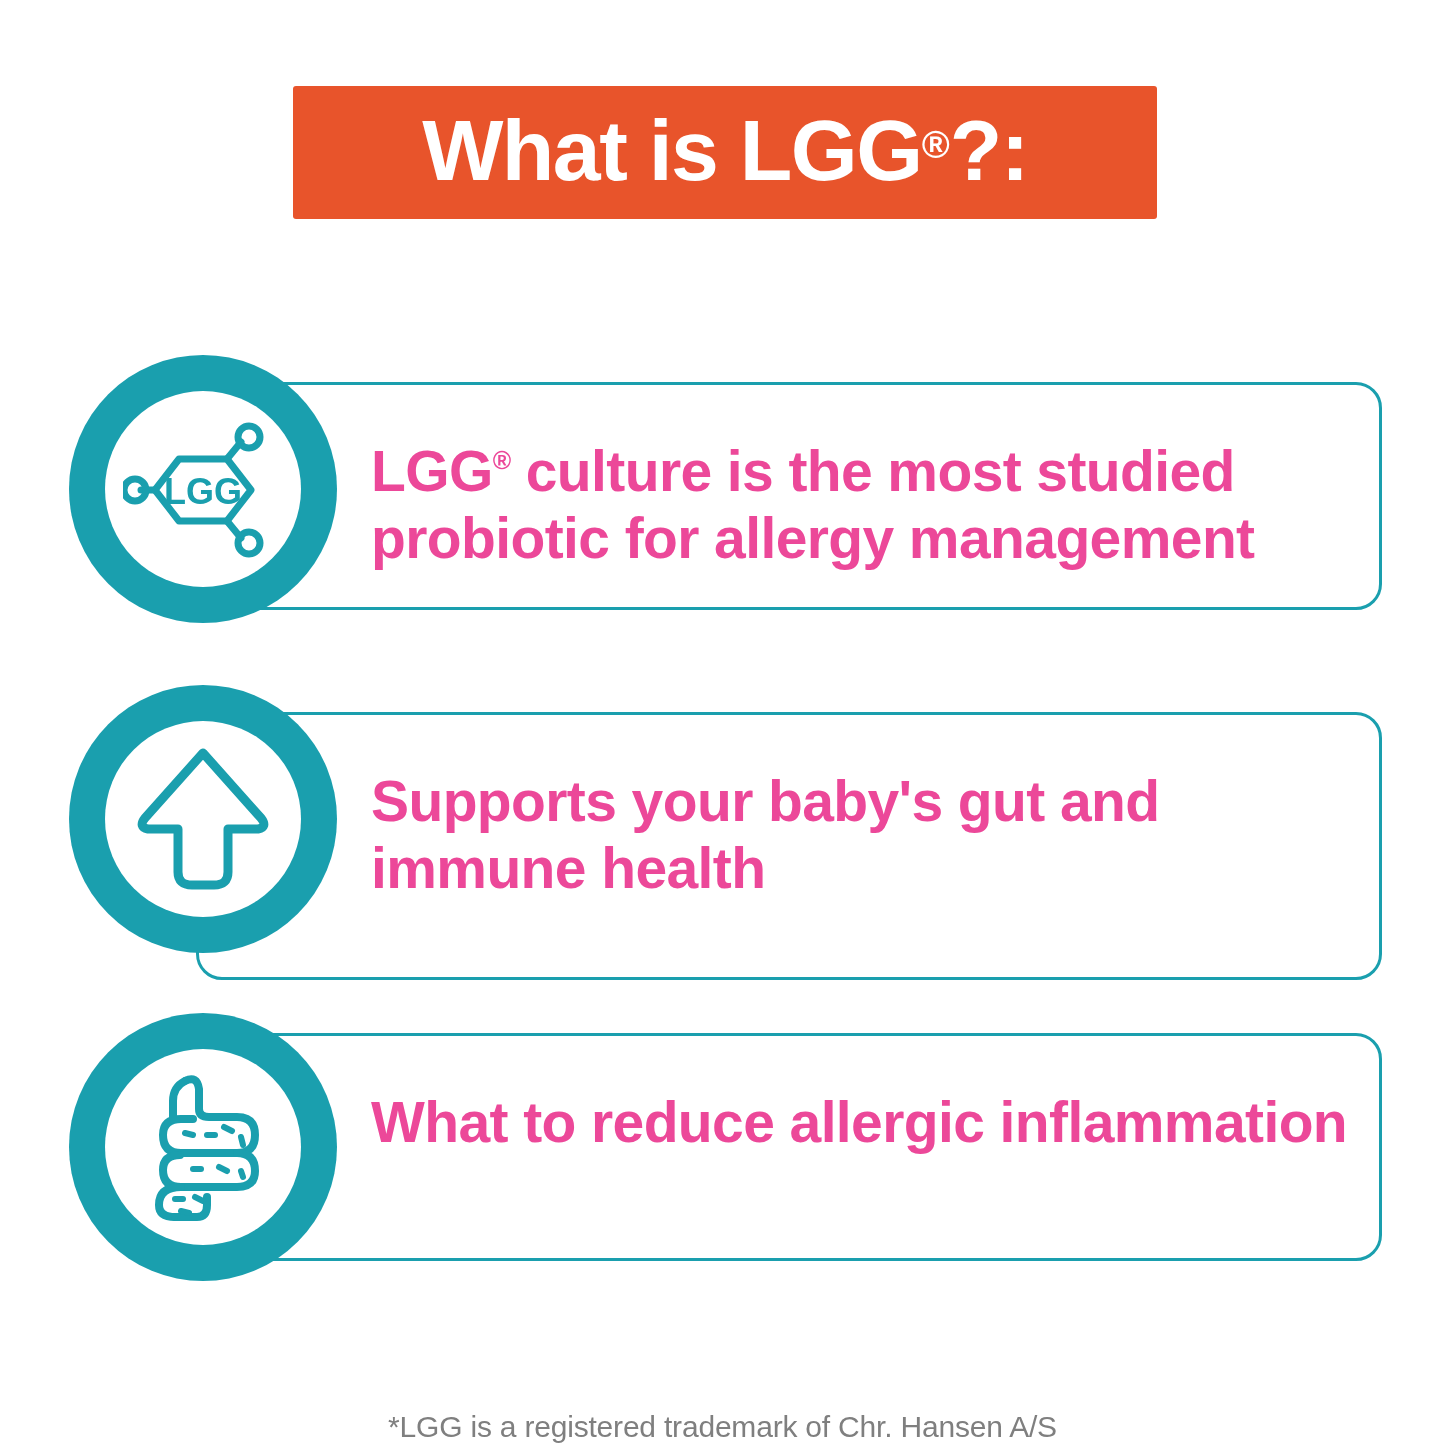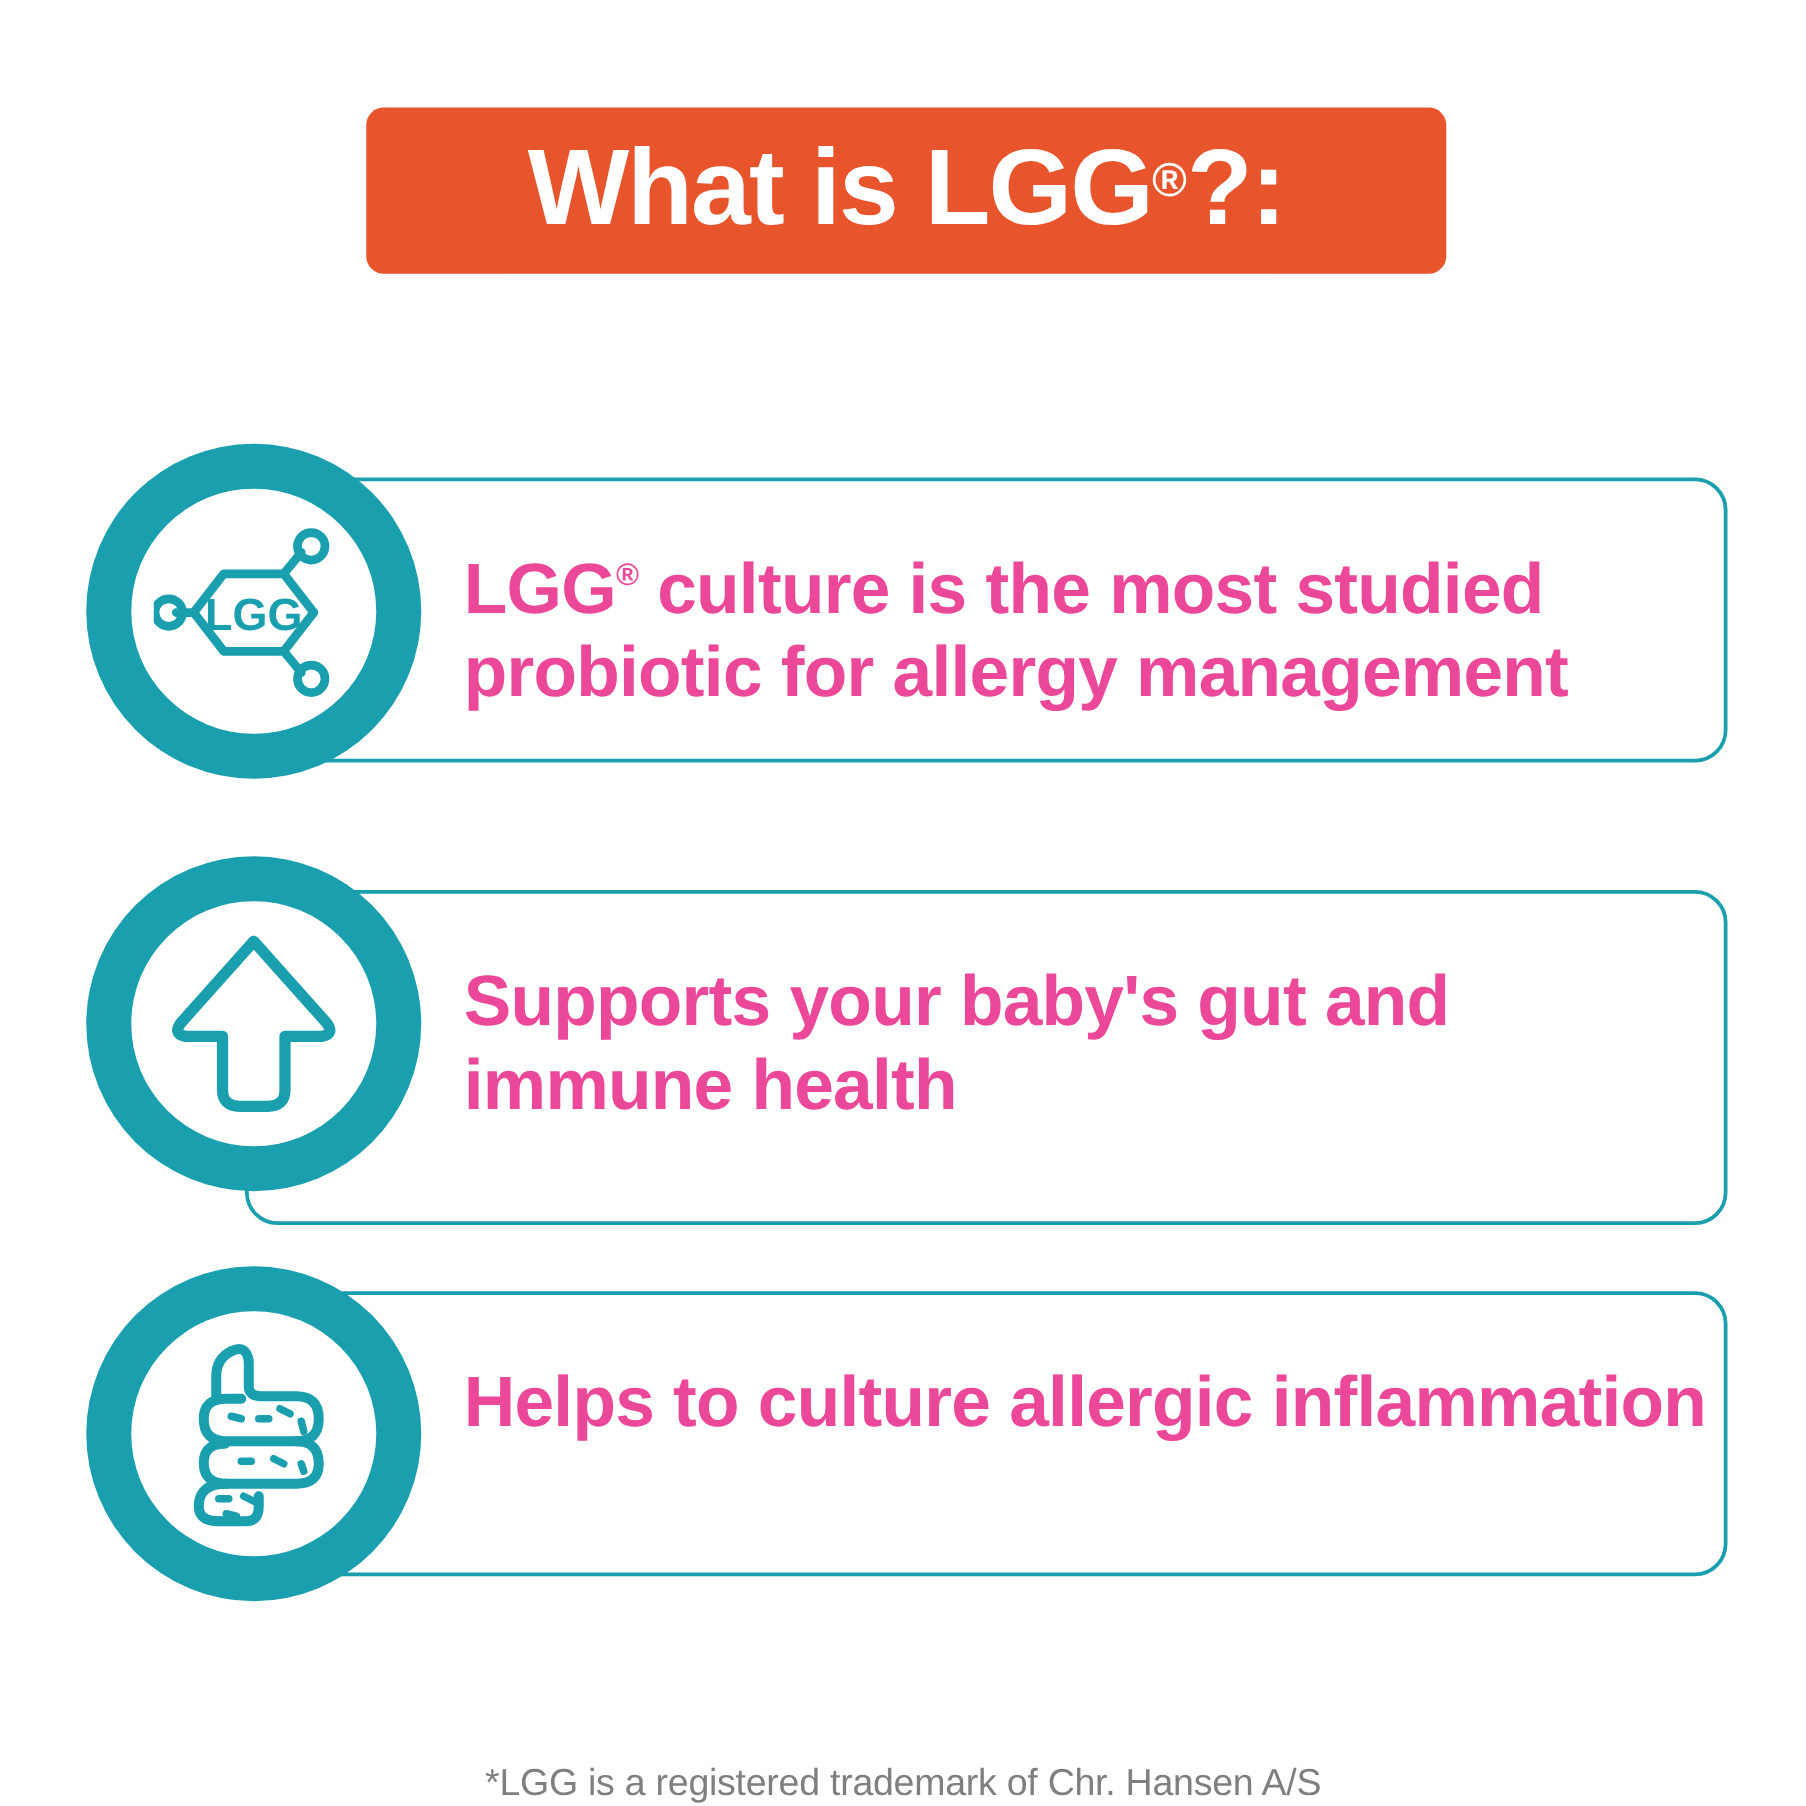--- a/index.html
+++ b/index.html
@@ -16,21 +16,21 @@
   }
 
   
   .header-banner {
     position: absolute;
     left: 293px;
     top: 86px;
     width: 864px;
     height: 133px;
     background: #E8542B;
-    border-radius: 14px;
+    border-radius: 3px;
     display: flex;
     align-items: center;
     justify-content: center;
   }
   .header-title {
     color: #ffffff;
     font-family: "Liberation Sans", sans-serif;
     font-weight: bold;
     font-size: 86px;
     letter-spacing: -1.5px;
@@ -191,21 +191,21 @@
                  Z" fill="none" stroke="#1A9FAE" stroke-width="9" stroke-linejoin="round" stroke-linecap="round"></path>
       </svg>
     </div>
   </div>
 
 </div>
 
 <div class="row row-3">
 
   <div class="card card-3">
-    <div class="card-text"><span>Helps to culture allergic inflammation</span></div>
+    <div class="card-text"><span>What to reduce allergic inflammation</span></div>
   </div>
 
   <div class="badge">
     <div class="badge-inner">
 
       <svg width="160" height="165" viewBox="0 0 160 165">
         <g fill="none" stroke="#1A9FAE" stroke-width="8" stroke-linecap="round" stroke-linejoin="round">
 
           <path d="M62 16
                    Q74 10 76 24

